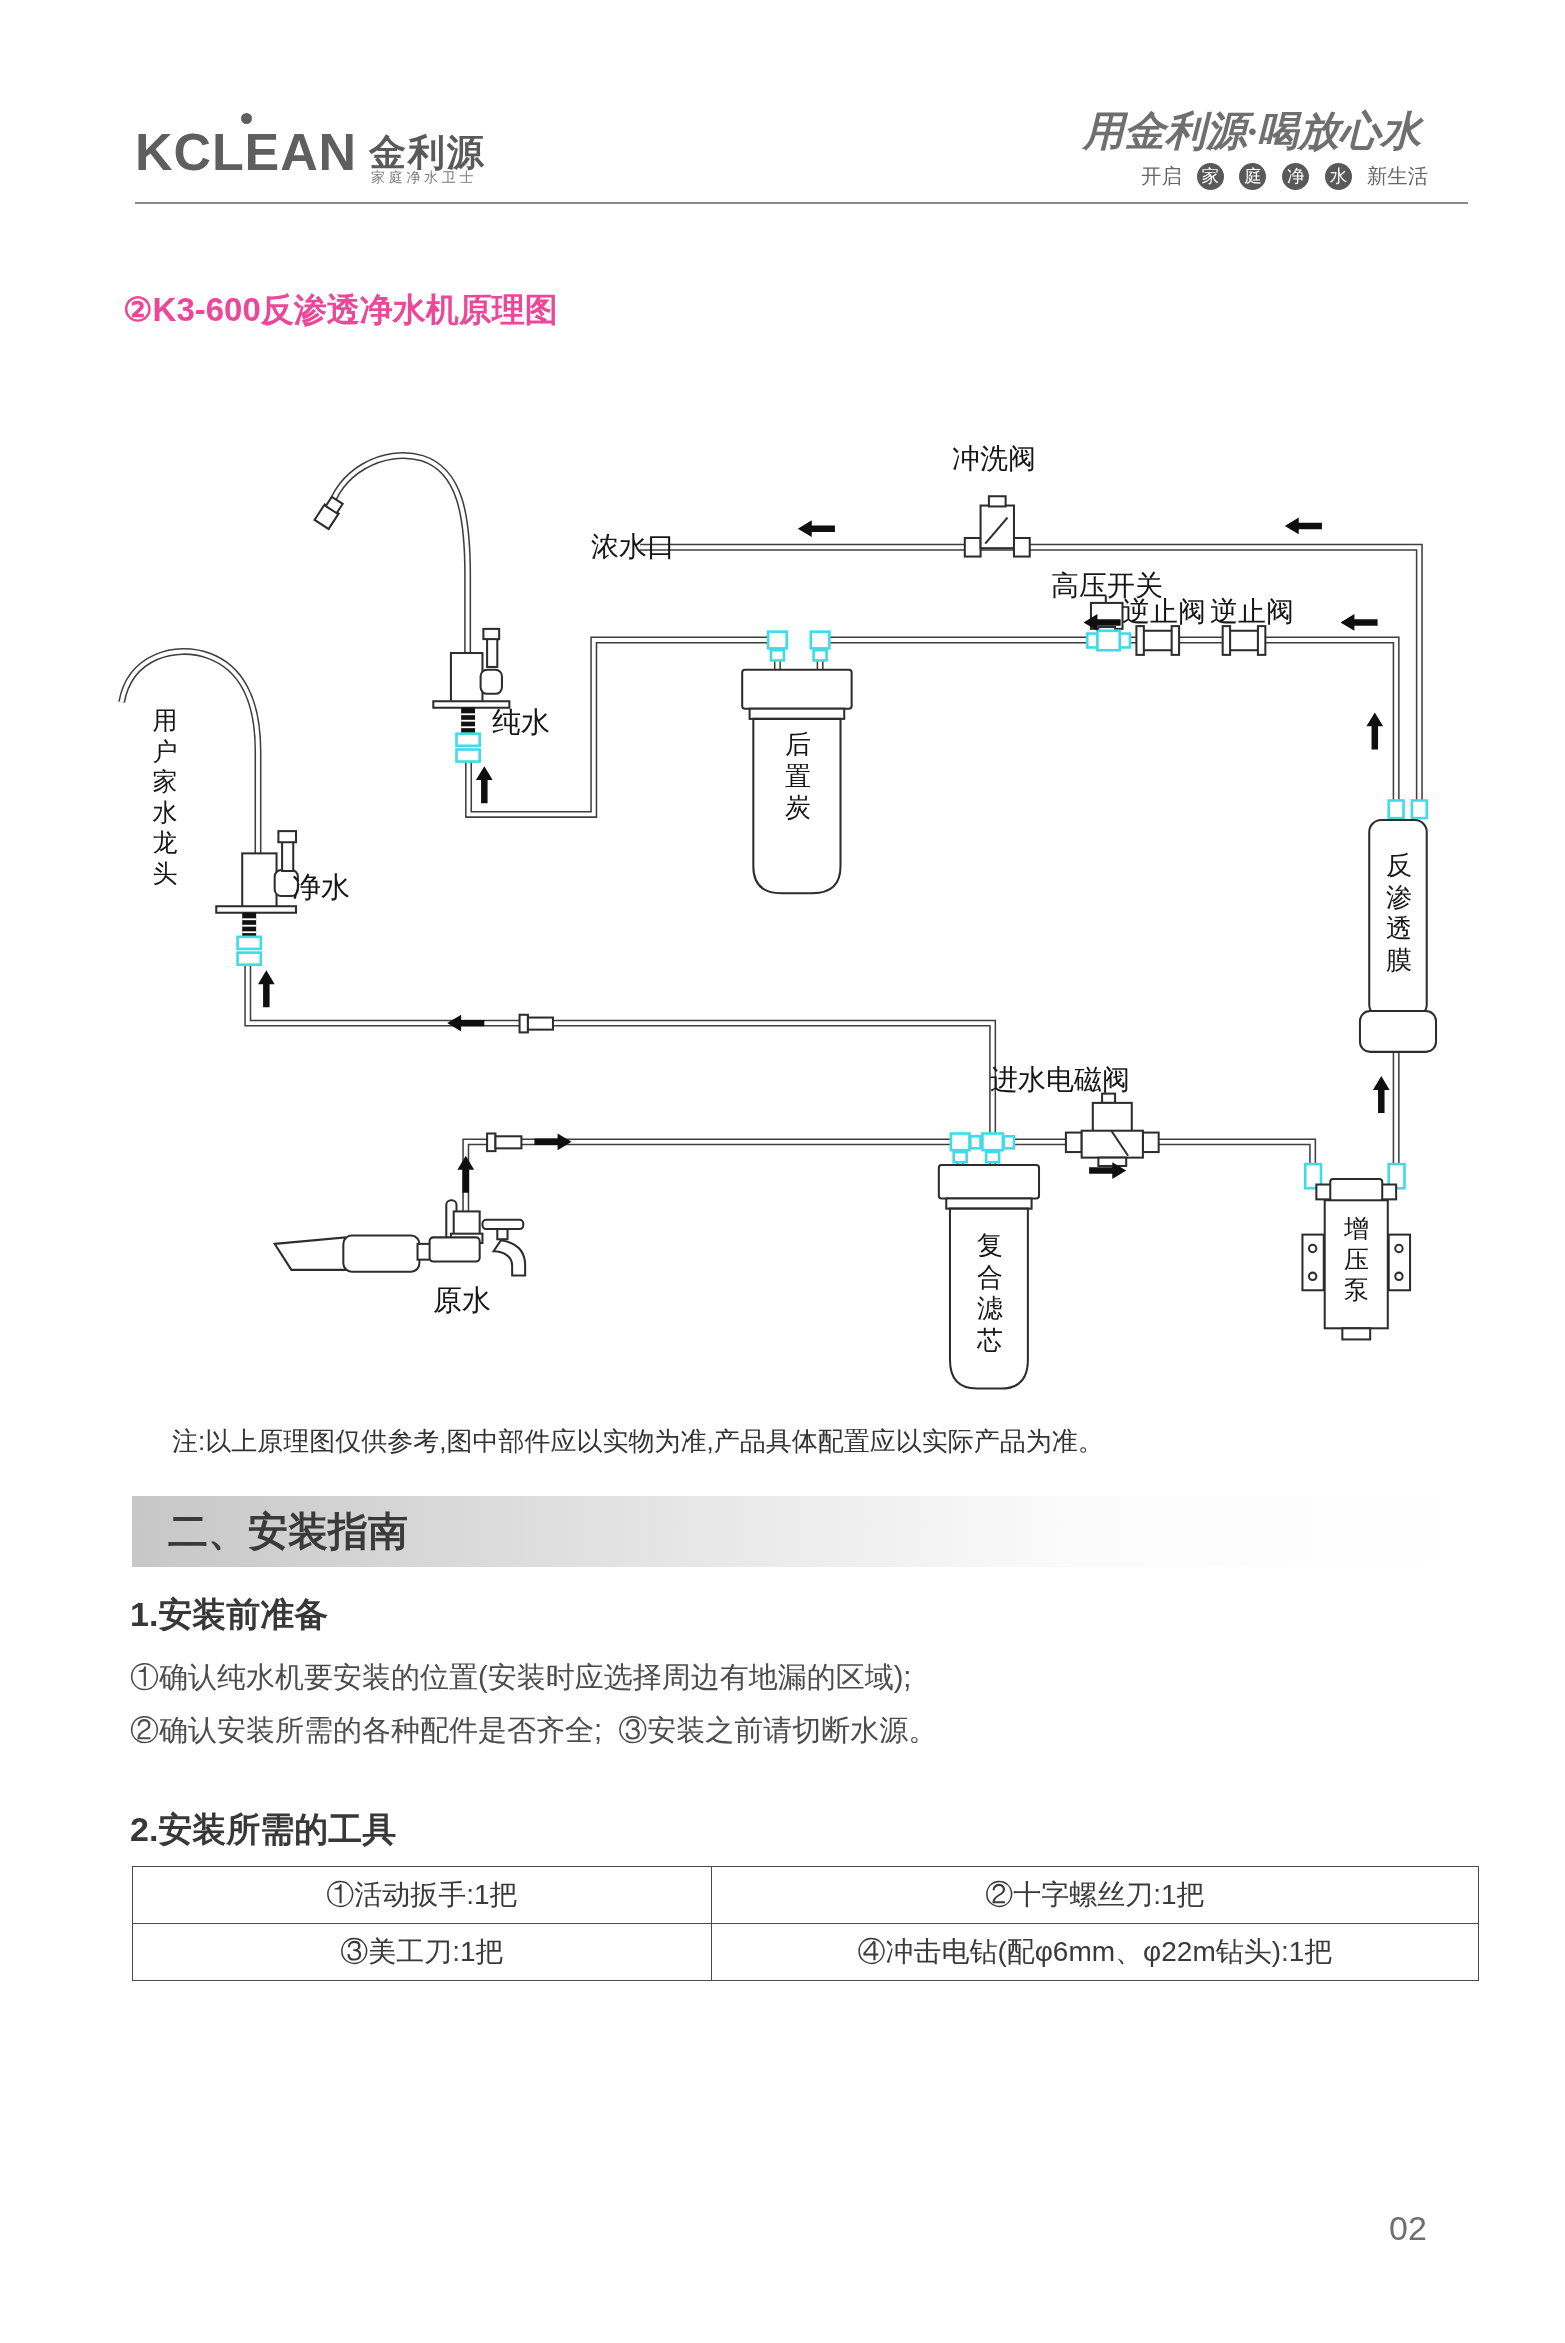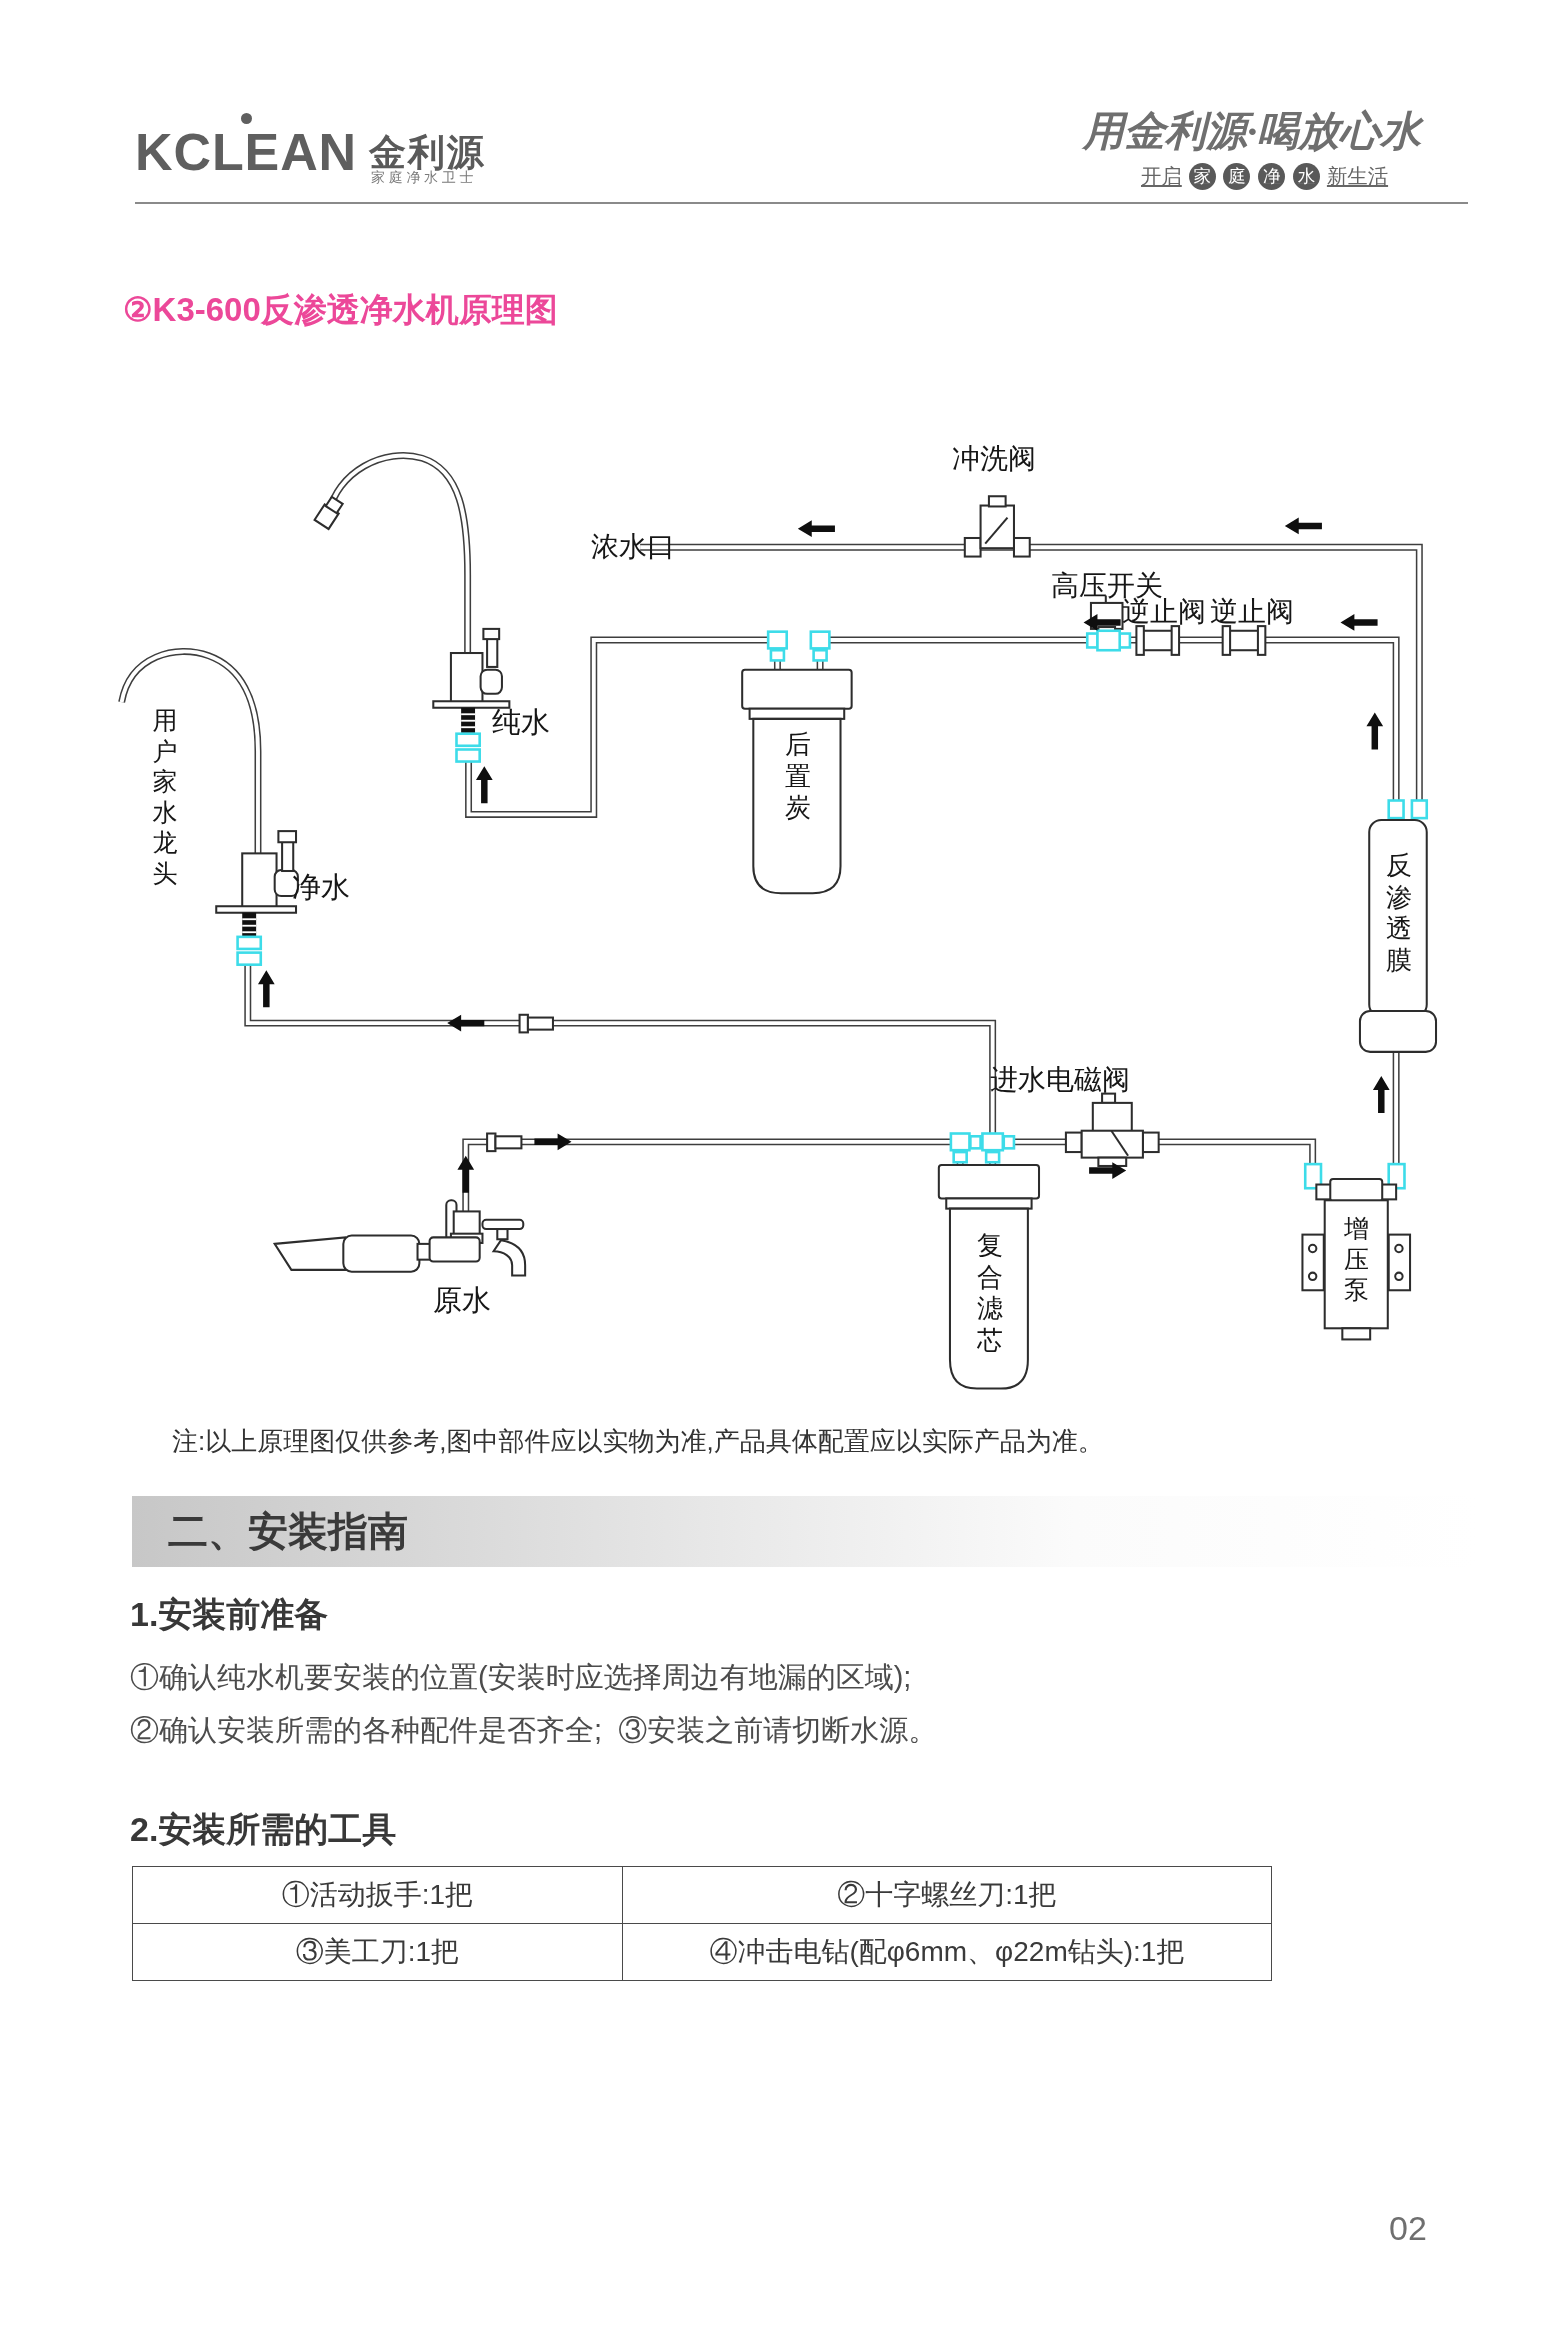--- a/index.html
+++ b/index.html
@@ -6,38 +6,38 @@
   .page{position:relative;width:1566px;height:2344px;background:#ffffff;margin:0 auto;
         font-family:"Liberation Sans", sans-serif;color:#3a3a3a;overflow:hidden;}
   .abs{position:absolute;}
   
   .logo-en{left:135px;top:122px;font-size:52px;font-weight:bold;color:#5f5f5f;letter-spacing:0.9px;}
   .logo-dot{left:241px;top:113px;width:11px;height:11px;border-radius:50%;background:#5f5f5f;}
   .logo-cn{left:369px;top:128px;font-size:37px;font-weight:bold;color:#5a5a5a;letter-spacing:1.9px;}
   .logo-tag{left:371px;top:169px;font-size:14px;color:#7a7a7a;letter-spacing:3.7px;text-align:center;}
   .slogan-main{left:1083px;top:104px;font-size:41px;font-weight:bold;font-style:italic;
                color:#6f6f6f;font-family:"Liberation Serif", serif;white-space:nowrap;}
-  .slogan-sub{left:1141px;top:162px;font-size:20.4px;color:#666;display:flex;align-items:center;gap:6px;text-decoration:underline;}
+  .slogan-sub{left:1141px;top:162px;font-size:20.4px;color:#666;display:flex;align-items:center;gap:14px;}
   .circle-ch{display:inline-flex;align-items:center;justify-content:center;width:27px;height:27px;
              border-radius:50%;background:#595959;color:#fff;font-size:17.6px;margin:0 0.9px;}
   .head-rule{left:135px;top:202px;width:1333px;height:1.9px;background:#8a8a8a;}
   .doc-title{left:123px;top:288px;font-size:33px;font-weight:600;color:#ec4899;}
   
   .dlabel{position:absolute;font-size:28px;color:#161616;font-weight:500;white-space:nowrap;}
   .vlabel{position:absolute;font-size:26px;color:#161616;font-weight:500;width:28px;
           word-break:break-all;line-height:1.22;text-align:center;}
   
   .note{left:172px;top:1424px;font-size:26px;color:#333;}
   .section-bar{left:132px;top:1496px;width:1347px;height:71px;
      background:linear-gradient(to right,#c7c7c7,#e9e9e9 45%,#fbfbfb 70%,#ffffff);
      display:flex;align-items:center;}
   .section-bar span{font-size:40px;font-weight:bold;color:#3a3a3a;padding-left:36px;}
   .h2{position:absolute;font-size:34px;font-weight:bold;color:#383838;}
   .para{position:absolute;font-size:29px;color:#4c4c4c;white-space:pre;}
-  .tools-table{left:132px;top:1866px;width:1140px;border-collapse:collapse;padding-left:40px;}
+  .tools-table{left:132px;top:1866px;width:1347px;border-collapse:collapse;padding-left:40px;}
   .tools-table td{border:1.9px solid #4a4a4a;height:56px;text-align:center;
                   font-size:28px;color:#3a3a3a;padding:0 9.3px;}
   .col1{width:43%;} .col2{width:57%;}
   .page-num{left:1389px;top:2209px;font-size:34px;color:#6f6f6f;}
   
   .pipe-o{fill:none;stroke:#3e3e3e;stroke-width:7.5px;}
   .pipe-i{fill:none;stroke:#ffffff;stroke-width:4.2px;}
   .comp{fill:#ffffff;stroke:#2d2d2d;stroke-width:2.2px;}
   .compline{fill:none;stroke:#2d2d2d;stroke-width:2.2px;}
   .cyan{fill:#ffffff;stroke:#3ddce9;stroke-width:2.8px;}

